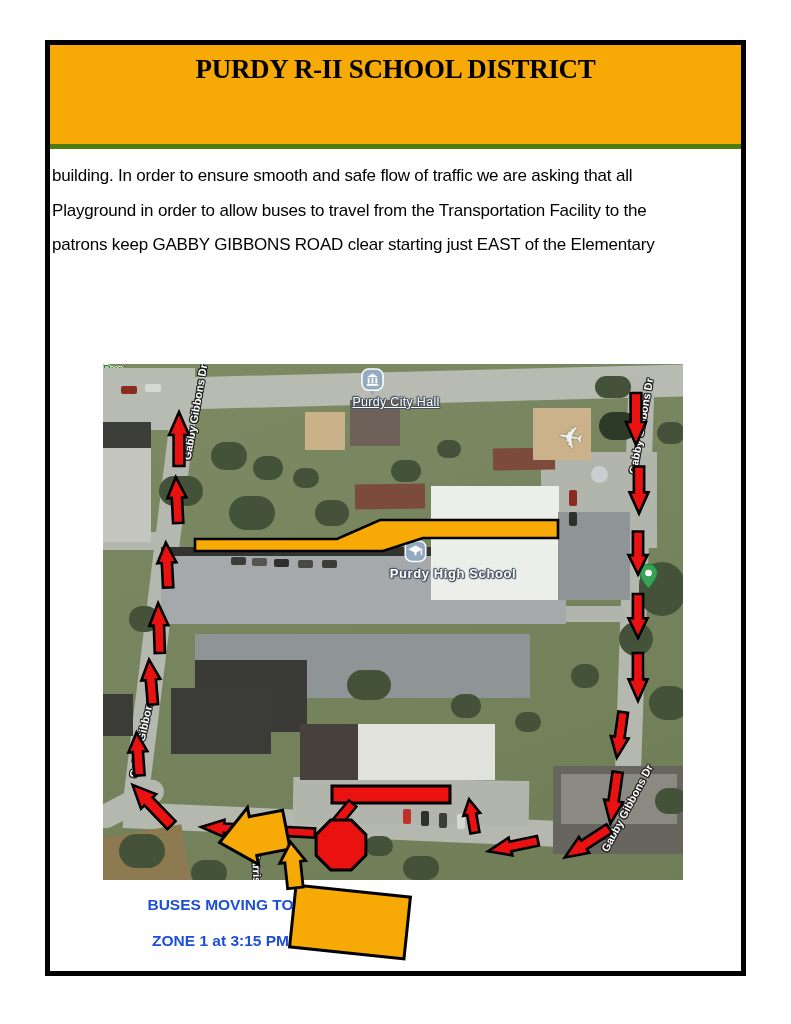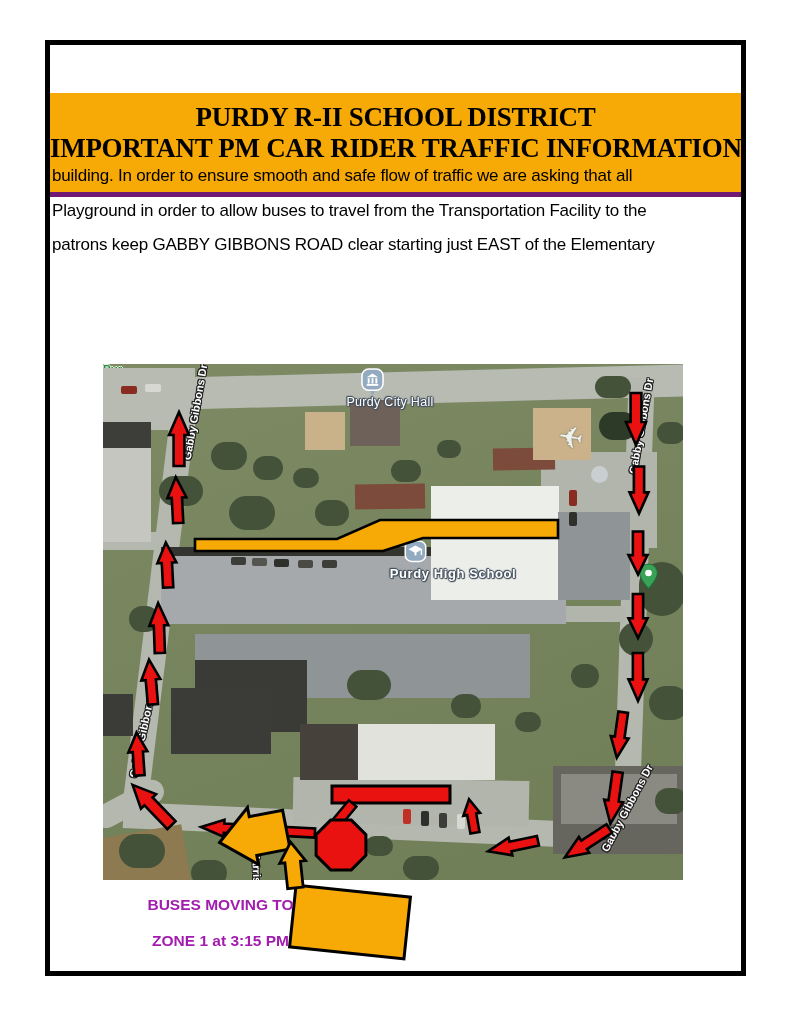--- a/index.html
+++ b/index.html
@@ -1,20 +1,20 @@
 <!DOCTYPE html>
 <html><head>
 <meta charset="utf-8">
 <style>
   html,body{margin:0;padding:0;background:#ffffff;}
   .page{position:relative;width:791px;height:1024px;background:#fff;overflow:hidden;
         font-family:"Liberation Sans",sans-serif;}
   .frame{position:absolute;left:45px;top:40px;width:691px;height:926px;border:5px solid #000;background:#fff;}
-  .banner{position:absolute;left:0;top:0;width:100%;height:99px;border-bottom:5px solid #701a75;
-          text-align:center;margin-top:48px;}
+  .banner{position:absolute;left:0;top:0;width:100%;height:99px;border-bottom:5px solid #4d7c0f;
+          text-align:center;}
   .banner .t1,.banner .t2{font-family:"Liberation Serif",serif;font-weight:bold;color:#000;
           font-size:27px;line-height:31px;letter-spacing:-0.3px;white-space:nowrap;}
   .banner .t1{padding-top:9px;}
   .bodytext{position:absolute;left:2px;top:114px;width:689px;color:#000;}
   .bodytext div{font-size:17px;line-height:34.7px;letter-spacing:-0.2px;white-space:nowrap;}
   .mapwrap{position:absolute;left:53px;top:319px;width:580px;height:516px;overflow:hidden;
            background:linear-gradient(160deg,#7d8a64,#6f7e57);}
   .mapwrap .blob{position:absolute;}
   .maplabel{position:absolute;color:#fff;font-size:11px;font-weight:bold;white-space:nowrap;
      text-shadow:-1px 0 0 #222,1px 0 0 #222,0 -1px 0 #222,0 1px 0 #222,-1px -1px 0 #222,1px 1px 0 #222,-1px 1px 0 #222,1px -1px 0 #222;}
@@ -22,32 +22,31 @@
      text-shadow:-1px 0 1px #44515e,1px 0 1px #44515e,0 -1px 1px #44515e,0 1px 1px #44515e,1px 1px 1px #44515e,-1px -1px 1px #44515e;}
   .cityhall-label{font-size:12.5px;letter-spacing:.3px;}
   .school-label{font-size:13px;font-weight:bold;letter-spacing:.6px;}
   .green-label{color:#2D8E41;font-size:11.5px;font-weight:bold;line-height:11.5px;text-align:left;
      text-shadow:-1px 0 0 #e8efe4,1px 0 0 #e8efe4,0 -1px 0 #e8efe4,0 1px 0 #e8efe4;}
   .pin{position:absolute;}
   .jet{position:absolute;color:#eef0ee;font-size:30px;transform:scaleX(-1) rotate(-10deg);
        text-shadow:0 0 2px #4c5a44;}
   svg{position:absolute;left:0;top:0;overflow:visible;}
   #below-svg{left:53px;top:319px;pointer-events:none;}
-  .caption{position:absolute;left:88px;top:842px;width:165px;text-align:center;color:#a21caf;
+  .caption{position:absolute;left:88px;top:842px;width:165px;text-align:center;color:#1d4ed8;
      font-size:15.5px;font-weight:bold;line-height:36px;white-space:nowrap;}
 </style>
 </head>
 <body>
 
 <div class="page">
   <div class="frame">
 
     <div class="banner" style="background: rgb(247, 169, 6);">
       <div class="t1">PURDY R-II SCHOOL DISTRICT</div>
-      <div class="t2">IMPORTANT PM CAR RIDER TRAFFIC INFORMATION</div>
     </div>
 
     <div class="bodytext">
       <div>building.  In order to ensure smooth and safe flow of traffic we are asking that all</div>
       <div>Playground in order to allow buses to travel from the Transportation Facility to the</div>
       <div>patrons keep GABBY GIBBONS ROAD clear starting just EAST of the Elementary</div>
     </div>
 
     <div class="mapwrap">
       <div id="map-base">
@@ -136,21 +135,21 @@
         <svg width="23" height="29" viewBox="0 0 24 30">
           <polygon points="12,29 7,19 17,19" fill="#93abc1"></polygon>
           <rect x="1" y="1" width="22" height="22" rx="7" fill="#93abc1" stroke="#ffffff" stroke-width="1.6"></rect>
           <polygon points="12,5.5 18,9.5 6,9.5" fill="#fff"></polygon>
           <rect x="7" y="10.5" width="2" height="5.5" fill="#fff"></rect>
           <rect x="11" y="10.5" width="2" height="5.5" fill="#fff"></rect>
           <rect x="15" y="10.5" width="2" height="5.5" fill="#fff"></rect>
           <rect x="6" y="16.5" width="12" height="2" fill="#fff"></rect>
         </svg>
       </span>
-      <div class="poilabel cityhall-label" style="left:217px;top:31px;width:140px;">Purdy City Hall</div>
+      <div class="poilabel cityhall-label" style="left:223px;top:31px;width:140px;text-decoration:underline;">Purdy City Hall</div>
 
       <span class="pin" style="left:301px;top:176px;">
         <svg width="23" height="28" viewBox="0 0 24 30">
           <polygon points="12,29 7,19 17,19" fill="#93abc1"></polygon>
           <rect x="1" y="1" width="22" height="22" rx="7" fill="#93abc1" stroke="#ffffff" stroke-width="1.6"></rect>
           <polygon points="12,6 19.5,10 12,14 4.5,10" fill="#fff"></polygon>
           <rect x="11" y="12" width="2" height="4.5" fill="#fff"></rect>
           <rect x="17.6" y="10" width="1.4" height="6" fill="#fff"></rect>
         </svg>
       </span>

